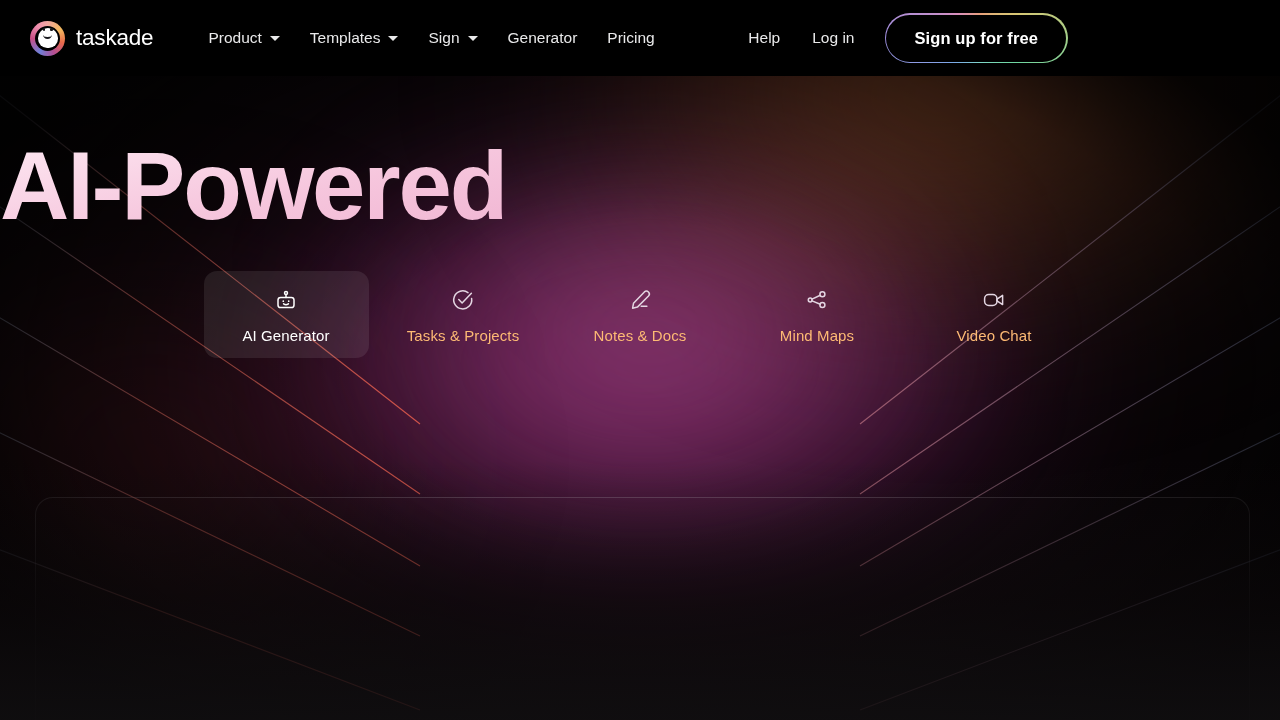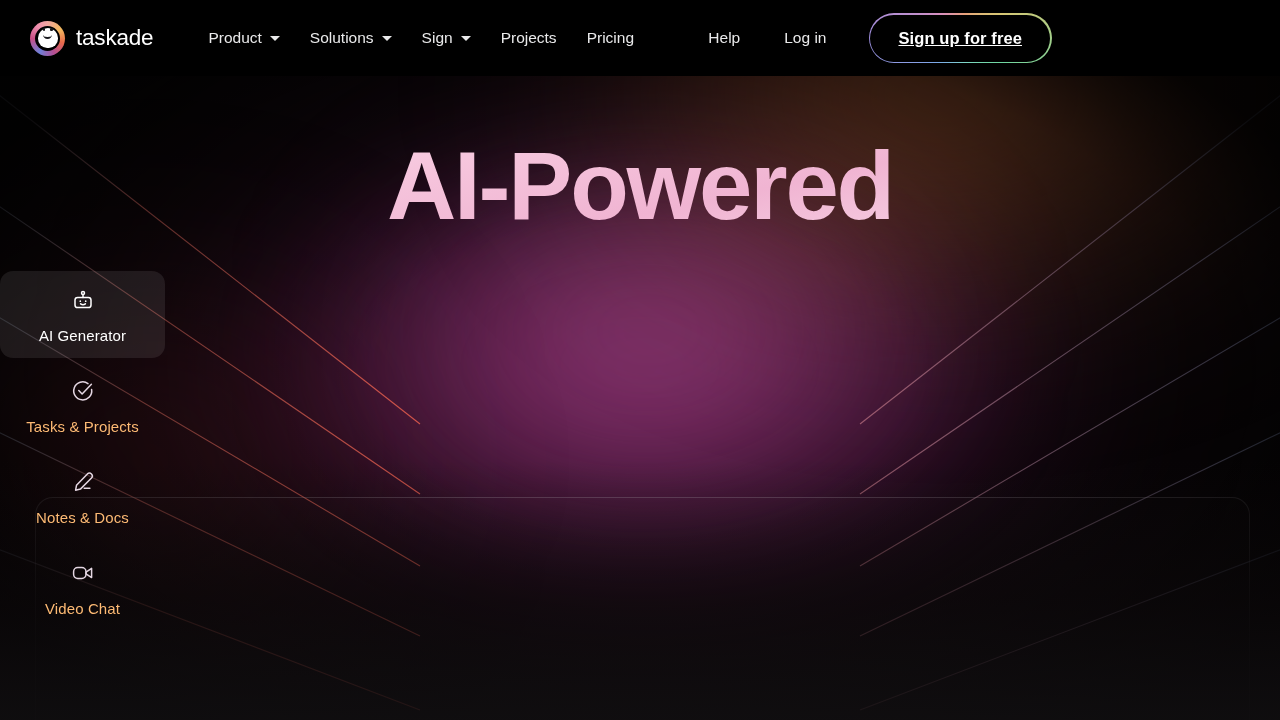--- a/index.html
+++ b/index.html
@@ -39,37 +39,37 @@
   .logo-mouth { position:absolute; left:13px; top:13.5px; width:9px; height:5px; z-index:3;
     border:0 solid #18181c; border-bottom-width:2px; border-radius:0 0 9px 9px; }
   .brand-word { font-size:22.5px; font-weight:400; color:#fff; letter-spacing:-0.2px; }
 
   .nav-links { display:flex; align-items:center; gap:0; }
   .nav-link { display:flex; align-items:center; gap:8px; padding:8px 15px; font-size:15.5px;
     color:#e9e9ea; cursor:pointer; white-space:nowrap; }
   .caret { width:0; height:0; border-left:5px solid transparent; border-right:5px solid transparent;
     border-top:5.5px solid #e9e9ea; display:inline-block; }
 
-  .nav-right { margin-left:auto; display:flex; align-items:center; gap:16px; margin-right:34px; }
+  .nav-right { margin-left:auto; display:flex; align-items:center; gap:4px; margin-right:18px; }
   .nav-right .nav-link { padding:8px 14px; }
   .signup-btn { position:relative; margin-left:14px; height:47px; padding:0 28px; border-radius:24px;
     background:#000; display:flex; align-items:center; justify-content:center; cursor:pointer; }
   .signup-btn::before { content:""; position:absolute; inset:-1.6px; border-radius:25px; z-index:0;
     background:conic-gradient(from 120deg, #6fd6a0 0deg, #7fd7c8 50deg, #7aa8e8 105deg, #9f8fe0 150deg, #d98fbe 200deg, #e8a07a 250deg, #d7c774 300deg, #6fd6a0 360deg); }
   .signup-btn::after { content:""; position:absolute; inset:0; border-radius:24px; background:#000; z-index:1; }
-  .signup-label { position:relative; z-index:2; font-size:16.5px; font-weight:700; color:#fff; letter-spacing:0.1px;text-decoration:underline; }
-
-  
-  .hero { position:absolute; left:0; top:76px; width:1280px; z-index:20; text-align:center; }
+  .signup-label { position:relative; z-index:2; font-size:16.5px; font-weight:700; color:#fff; letter-spacing:0.1px; }
+
+  
+  .hero { position:absolute; left:0; top:76px; width:1280px; z-index:20; text-align:left; }
   .headline { margin-top:62px; font-size:96px; line-height:0.99; font-weight:700; letter-spacing:-2.2px;
     background:linear-gradient(168deg, #fde8f2 0%, #f6c6dd 32%, #f0b4d2 58%, #fbe4ee 100%);
     -webkit-background-clip:text; background-clip:text; color:transparent; }
   .headline .l2 { display:block; }
 
-  .tabs { margin-top:38px; display:flex; justify-content:center; align-items:flex-start; gap:4px;flex-direction:column; }
+  .tabs { margin-top:38px; display:flex; justify-content:center; align-items:flex-start; gap:12px; }
   .tab { width:165px; padding:17px 0 14px; border-radius:13px; display:flex; flex-direction:column;
     align-items:center; gap:15px; cursor:pointer; }
   .tab.active { background:rgba(255,255,255,0.085); }
   .tab-ico { width:24px; height:24px; display:block; }
   .tab-ico path, .tab-ico circle, .tab-ico rect, .tab-ico line { vector-effect:non-scaling-stroke; }
   .tab-label { font-size:15px; color:#fdba74; letter-spacing:0.1px; }
   .tab.active .tab-label { color:#ffffff; }
 </style>
 </head>
 <body>
@@ -151,28 +151,28 @@
       </div>
       <div class="brand-word">taskade</div>
     </div>
 
     <div class="nav-links">
       <div class="nav-link">
         <span>Product</span>
         <span class="caret"></span>
       </div>
       <div class="nav-link">
-        <span>Solutions</span>
+        <span>Templates</span>
         <span class="caret"></span>
       </div>
       <div class="nav-link">
         <span>Sign</span>
         <span class="caret"></span>
       </div>
-      <div class="nav-link">Projects</div>
+      <div class="nav-link">Generator</div>
       <div class="nav-link">Pricing</div>
     </div>
 
     <div class="nav-right">
       <div class="nav-link">Help</div>
       <div class="nav-link">Log in</div>
       <div class="signup-btn">
         <span class="signup-label">Sign up for free</span>
       </div>
     </div>
@@ -206,20 +206,30 @@
       </div>
 
       <div class="tab">
         <svg class="tab-ico" viewBox="0 0 24 24" fill="none" stroke="#e4d6e2" stroke-width="1.5" stroke-linecap="round" stroke-linejoin="round">
           <path d="M16.4 3.9 a2.9 2.9 0 0 1 4.1 4.1 L 9.4 19.1 L 4.6 20.2 L 5.5 15.3 Z"></path>
           <path d="M13.2 18.3 L 18.9 18.3"></path>
         </svg>
         <span class="tab-label">Notes &amp; Docs</span>
       </div>
 
+      <div class="tab">
+        <svg class="tab-ico" viewBox="0 0 24 24" fill="none" stroke="#e4d6e2" stroke-width="1.5" stroke-linecap="round" stroke-linejoin="round">
+          <circle cx="5.2" cy="12" r="1.9"></circle>
+          <circle cx="17.4" cy="6.3" r="2.5"></circle>
+          <circle cx="17.4" cy="17.1" r="2.5"></circle>
+          <path d="M7.0 11.1 L 15.3 7.2"></path>
+          <path d="M7.0 12.9 L 15.3 16.2"></path>
+        </svg>
+        <span class="tab-label">Mind Maps</span>
+      </div>
 
       <div class="tab">
         <svg class="tab-ico" viewBox="0 0 24 24" fill="none" stroke="#e4d6e2" stroke-width="1.5" stroke-linecap="round" stroke-linejoin="round">
           <rect x="2.6" y="6.6" width="12.4" height="10.8" rx="4.2"></rect>
           <path d="M15 11.1 L 20.6 7.4 L 20.6 16.6 L 15 12.9 Z"></path>
         </svg>
         <span class="tab-label">Video Chat</span>
       </div>
 
     </div>

